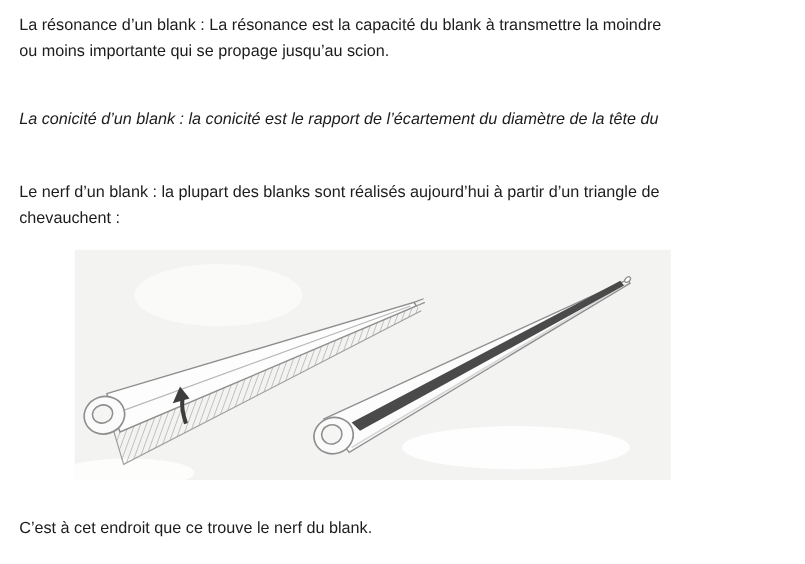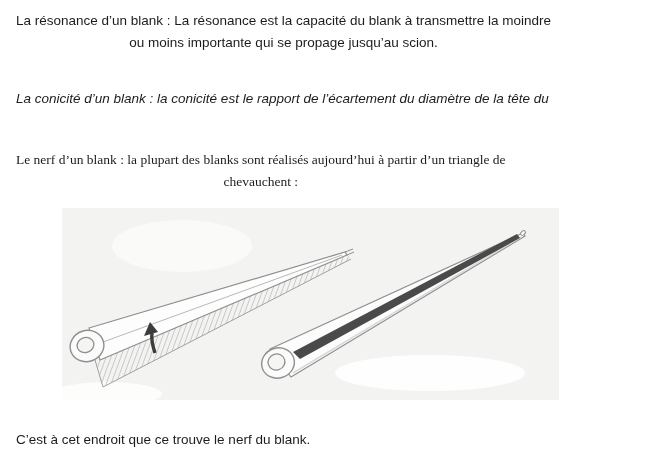--- a/index.html
+++ b/index.html
@@ -10,41 +10,41 @@
     position: relative;
     font-family: "Liberation Sans", "DejaVu Sans", sans-serif;
   }
   .para {
     position: absolute;
     left: 16px;
     color: #1c1c1c;
     font-size: 13.5px;
     line-height: 22px;
   }
-  .tline { white-space: pre; text-align: center; }
+  .tline { white-space: pre; }
   .figure-wrap {
     position: absolute;
     left: 62px; top: 208px;
     width: 497px; height: 192px;
   }
   svg { display: block; }
 </style>
 </head>
 <body style="background: rgb(255, 255, 255);">
 
 <div class="para" style="top: 10px; color: rgb(28, 28, 28);">
   <div class="tline">La résonance d’un blank : La résonance est la capacité du blank à transmettre la moindre</div>
   <div class="tline">ou moins importante qui se propage jusqu’au scion.</div>
 </div>
 
 <div class="para" style="top: 88px; color: rgb(28, 28, 28); font-style: italic;">
   <div class="tline">La conicité d’un blank : la conicité est le rapport de l’écartement du diamètre de la tête du</div>
 </div>
 
-<div class="para" style="top: 149px; color: rgb(28, 28, 28); font-family: Liberation Serif, serif;">
+<div class="para" style="top: 149px; color: rgb(28, 28, 28);">
   <div class="tline">Le nerf d’un blank : la plupart des blanks sont réalisés aujourd’hui à partir d’un triangle de</div>
   <div class="tline">chevauchent :</div>
 </div>
 
 <div class="figure-wrap">
   <svg width="497" height="192" viewBox="0 0 497 192" xmlns="http://www.w3.org/2000/svg">
     <defs>
       <pattern id="hatch" width="4.6" height="9" patternUnits="userSpaceOnUse" patternTransform="rotate(20)">
         <line x1="0" y1="0" x2="0" y2="9" stroke-width="1.1" stroke="#a9a9a9"></line>
       </pattern>

